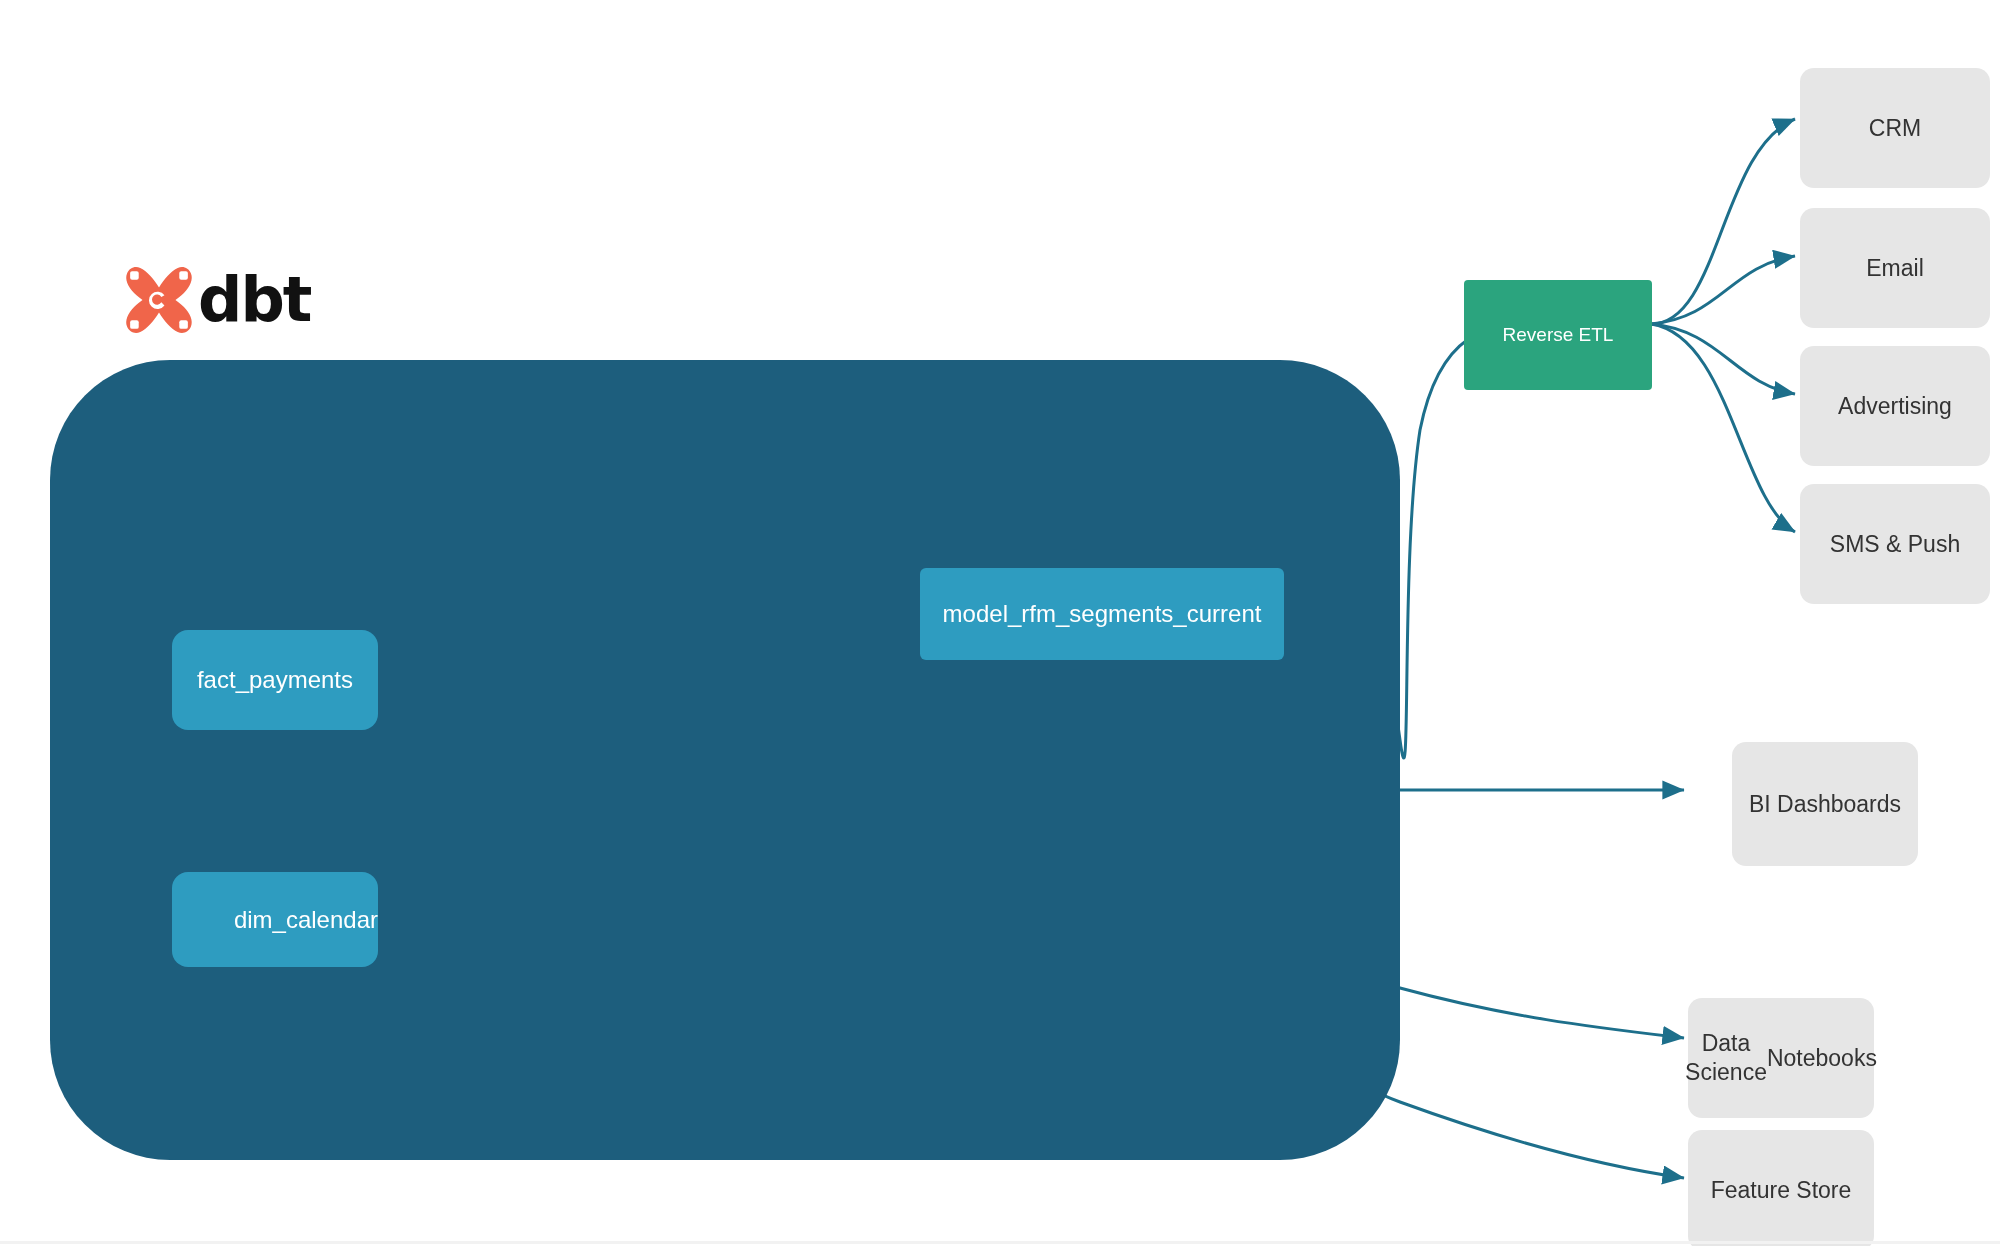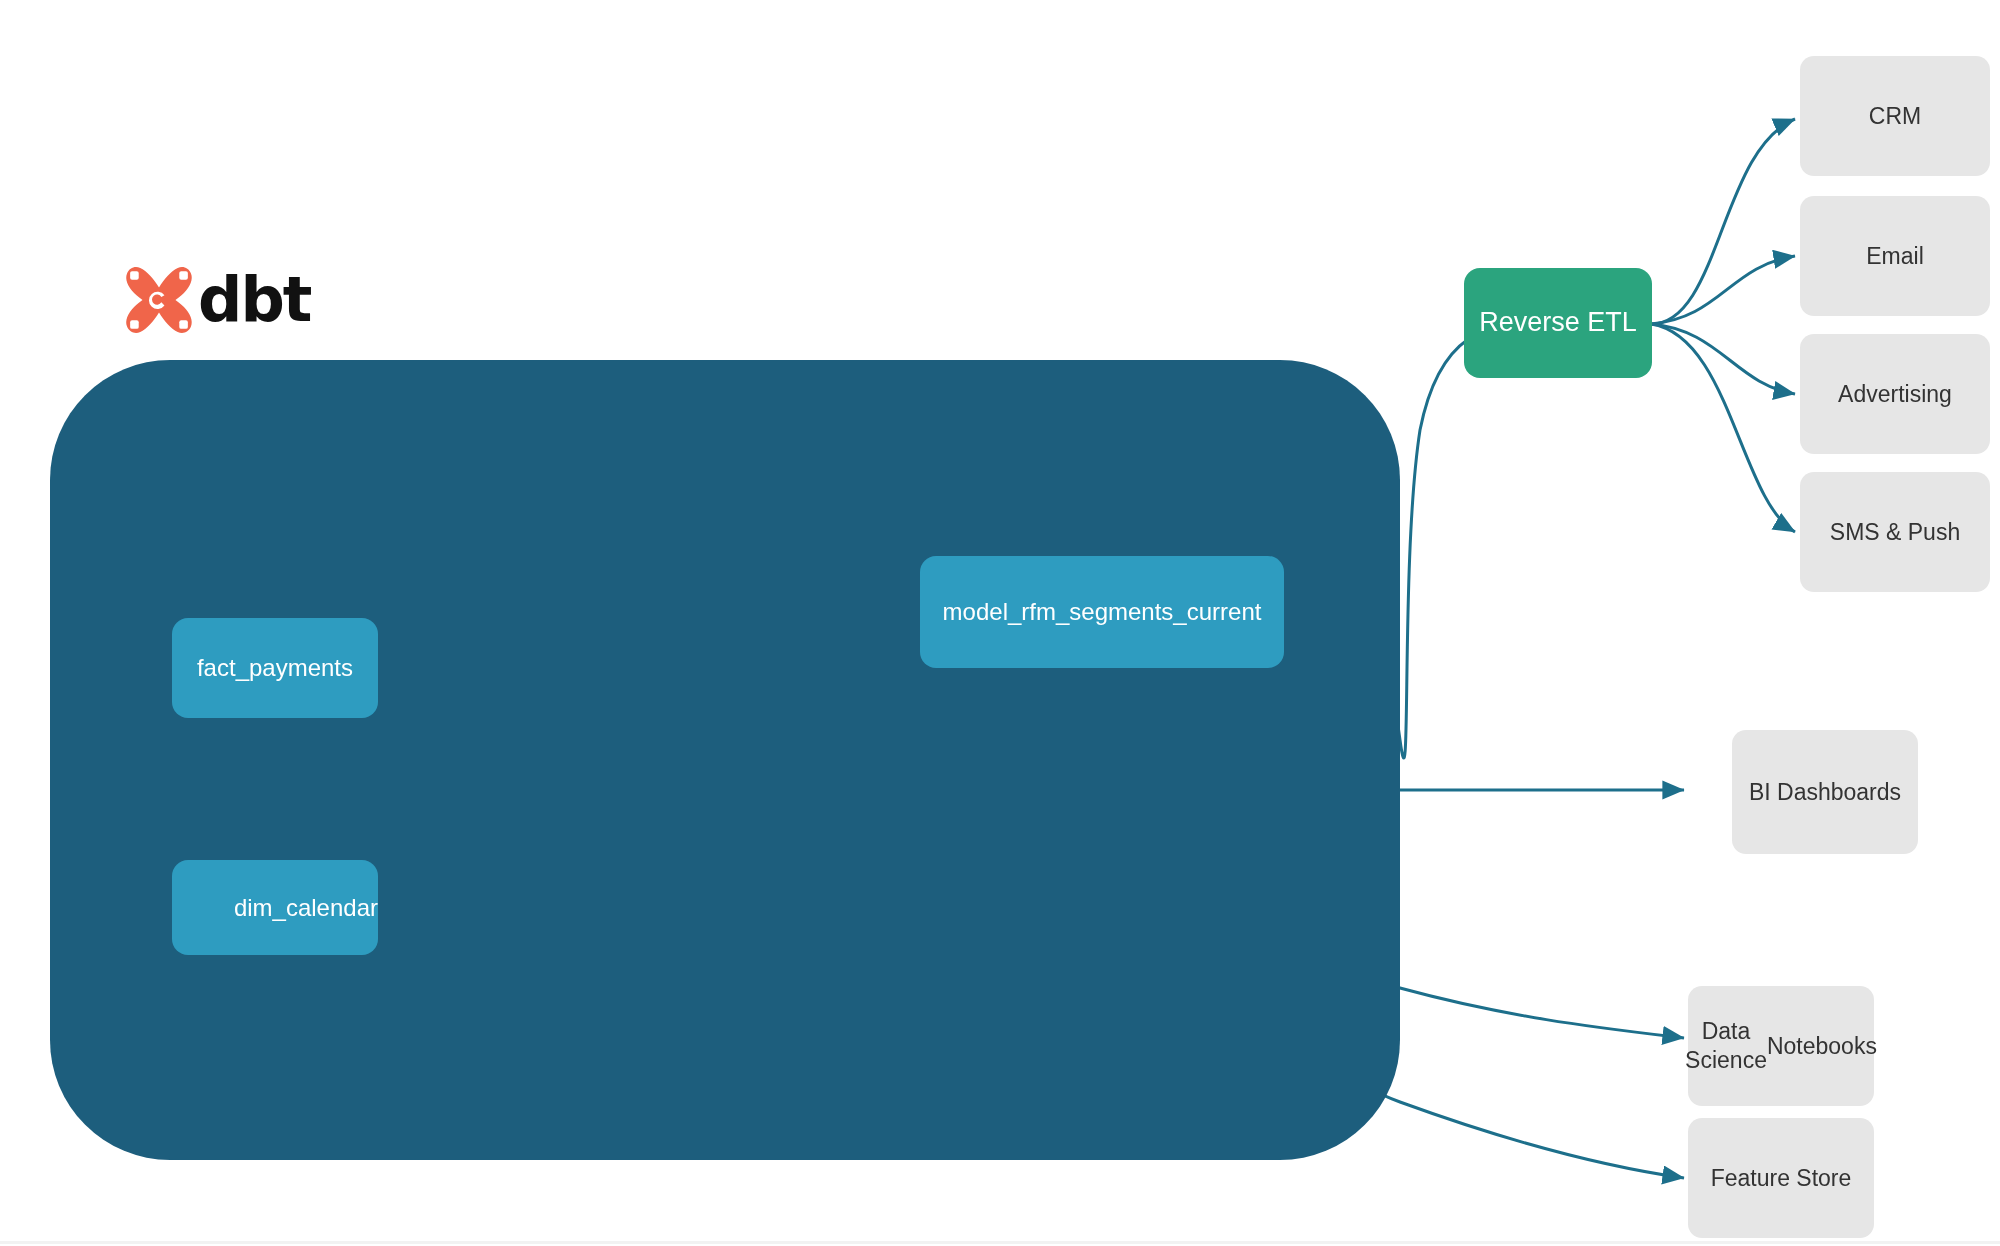--- a/index.html
+++ b/index.html
@@ -52,32 +52,33 @@
   }
   .node {
     position: absolute;
     box-sizing: border-box;
     display: flex;
     align-items: center;
     justify-content: center;
     text-align: center;
     border-radius: 14px;
     line-height: 1.25;
+    margin-top: 12px;
   }
   .node-model {
     background: #2e9cc0;
     color: #ffffff;
     font-size: 24px;
     border-radius: 16px;
   }
   .node-reverse-etl {
     background: #2ba47e;
     color: #ffffff;
-    font-size: 27px;
-    border-radius: 16px;
+    font-size: 19px;
+    border-radius: 4px;
     justify-content: center;
   }
   .node-dest {
     background: #e6e6e6;
     color: #333333;
     font-size: 23px;
     border-radius: 14px;
   }
   .bottom-rule {
     position: absolute;
@@ -140,21 +141,21 @@
 
   <div class="node node-model" style="left:172px; top:618px; width:206px; height:100px;">
     <span>fact_payments</span>
   </div>
 
   <div class="node node-model" style="left:172px; top:860px; width:206px; height:95px;justify-content:flex-end;">
     <span>dim_calendar</span>
   </div>
 
 
-  <div class="node node-model" style="left:920px; top:556px; width:364px; height:112px;">
+  <div class="node node-model" style="left:920px; top:556px; width:364px; height:92px;border-radius:6px;">
     <span>model_rfm_segments_current</span>
   </div>
 
   <div class="node node-reverse-etl" style="left:1464px; top:268px; width:188px; height:110px;">
     <span>Reverse ETL</span>
   </div>
 
   <div class="node node-dest" style="left:1800px; top:56px; width:190px; height:120px;">
     <span>CRM</span>
   </div>

